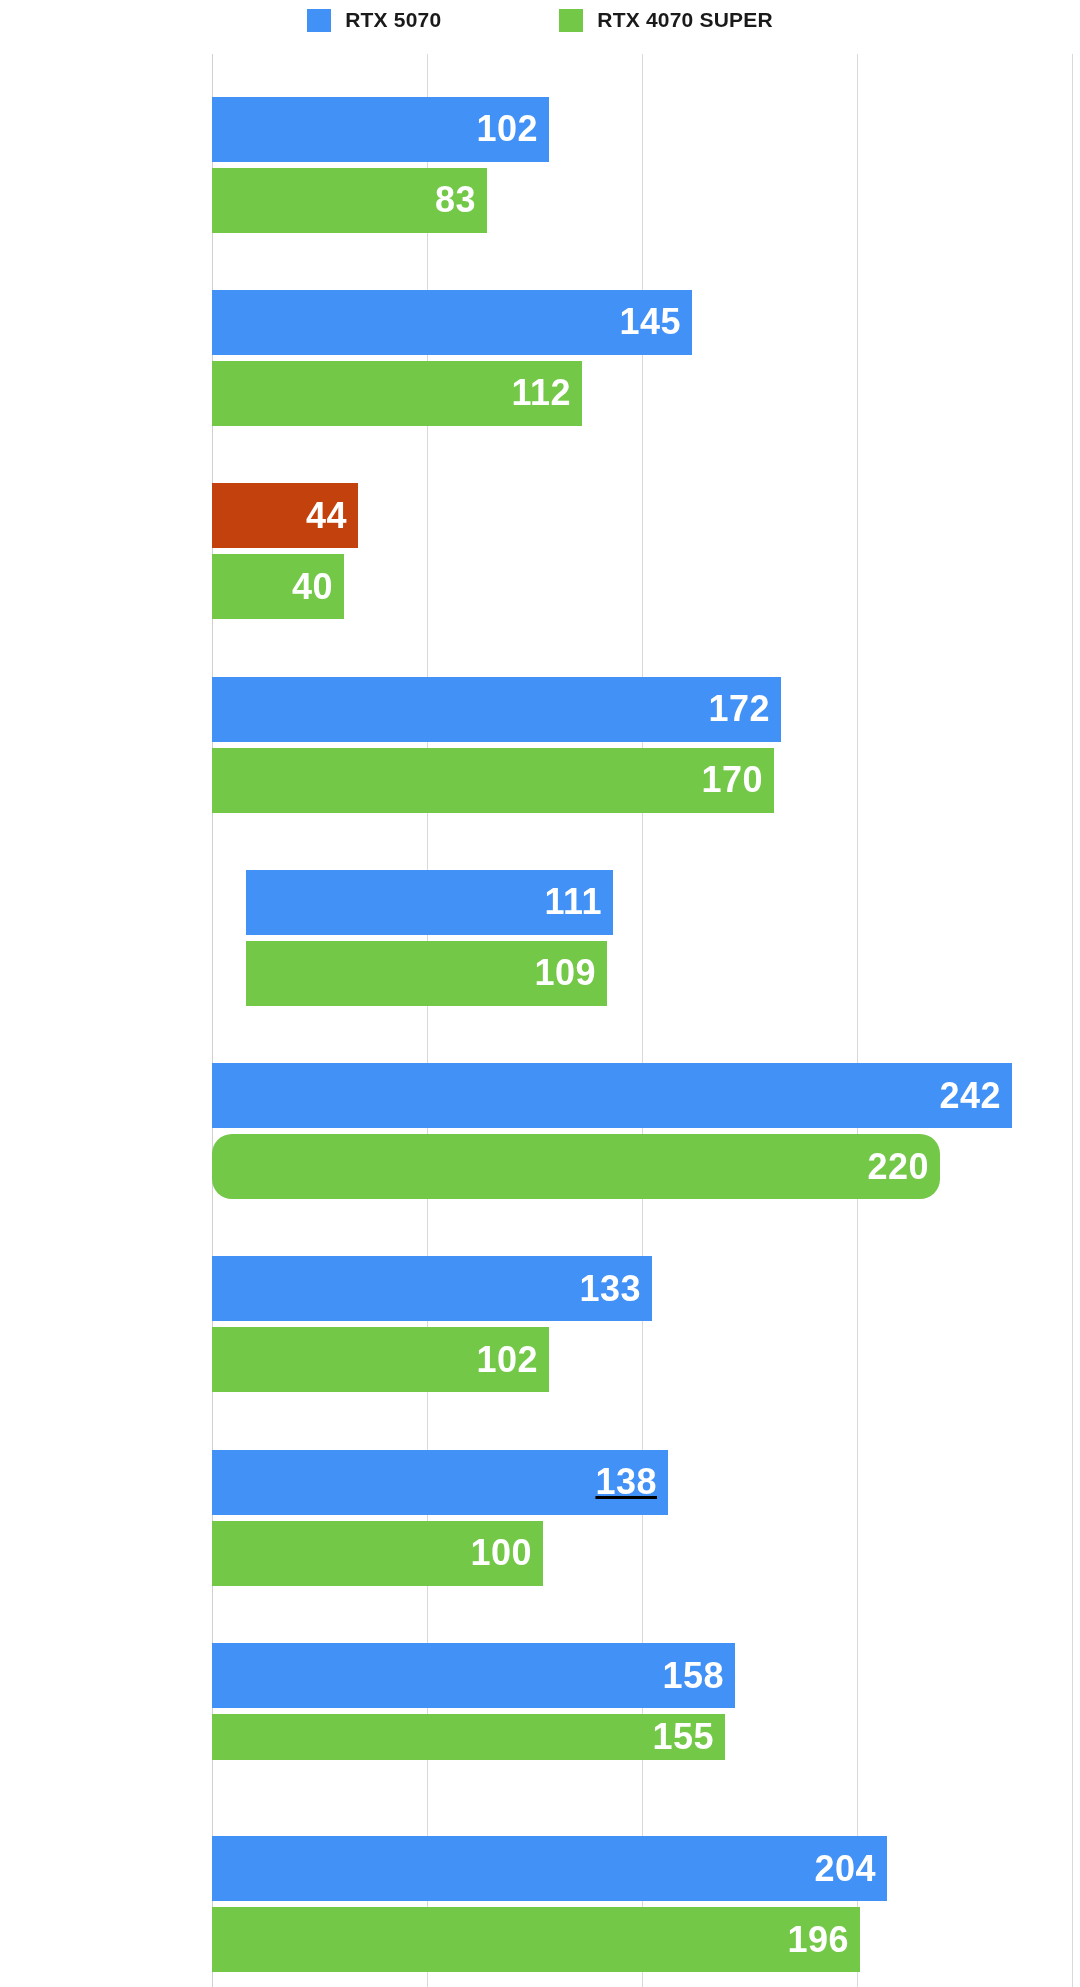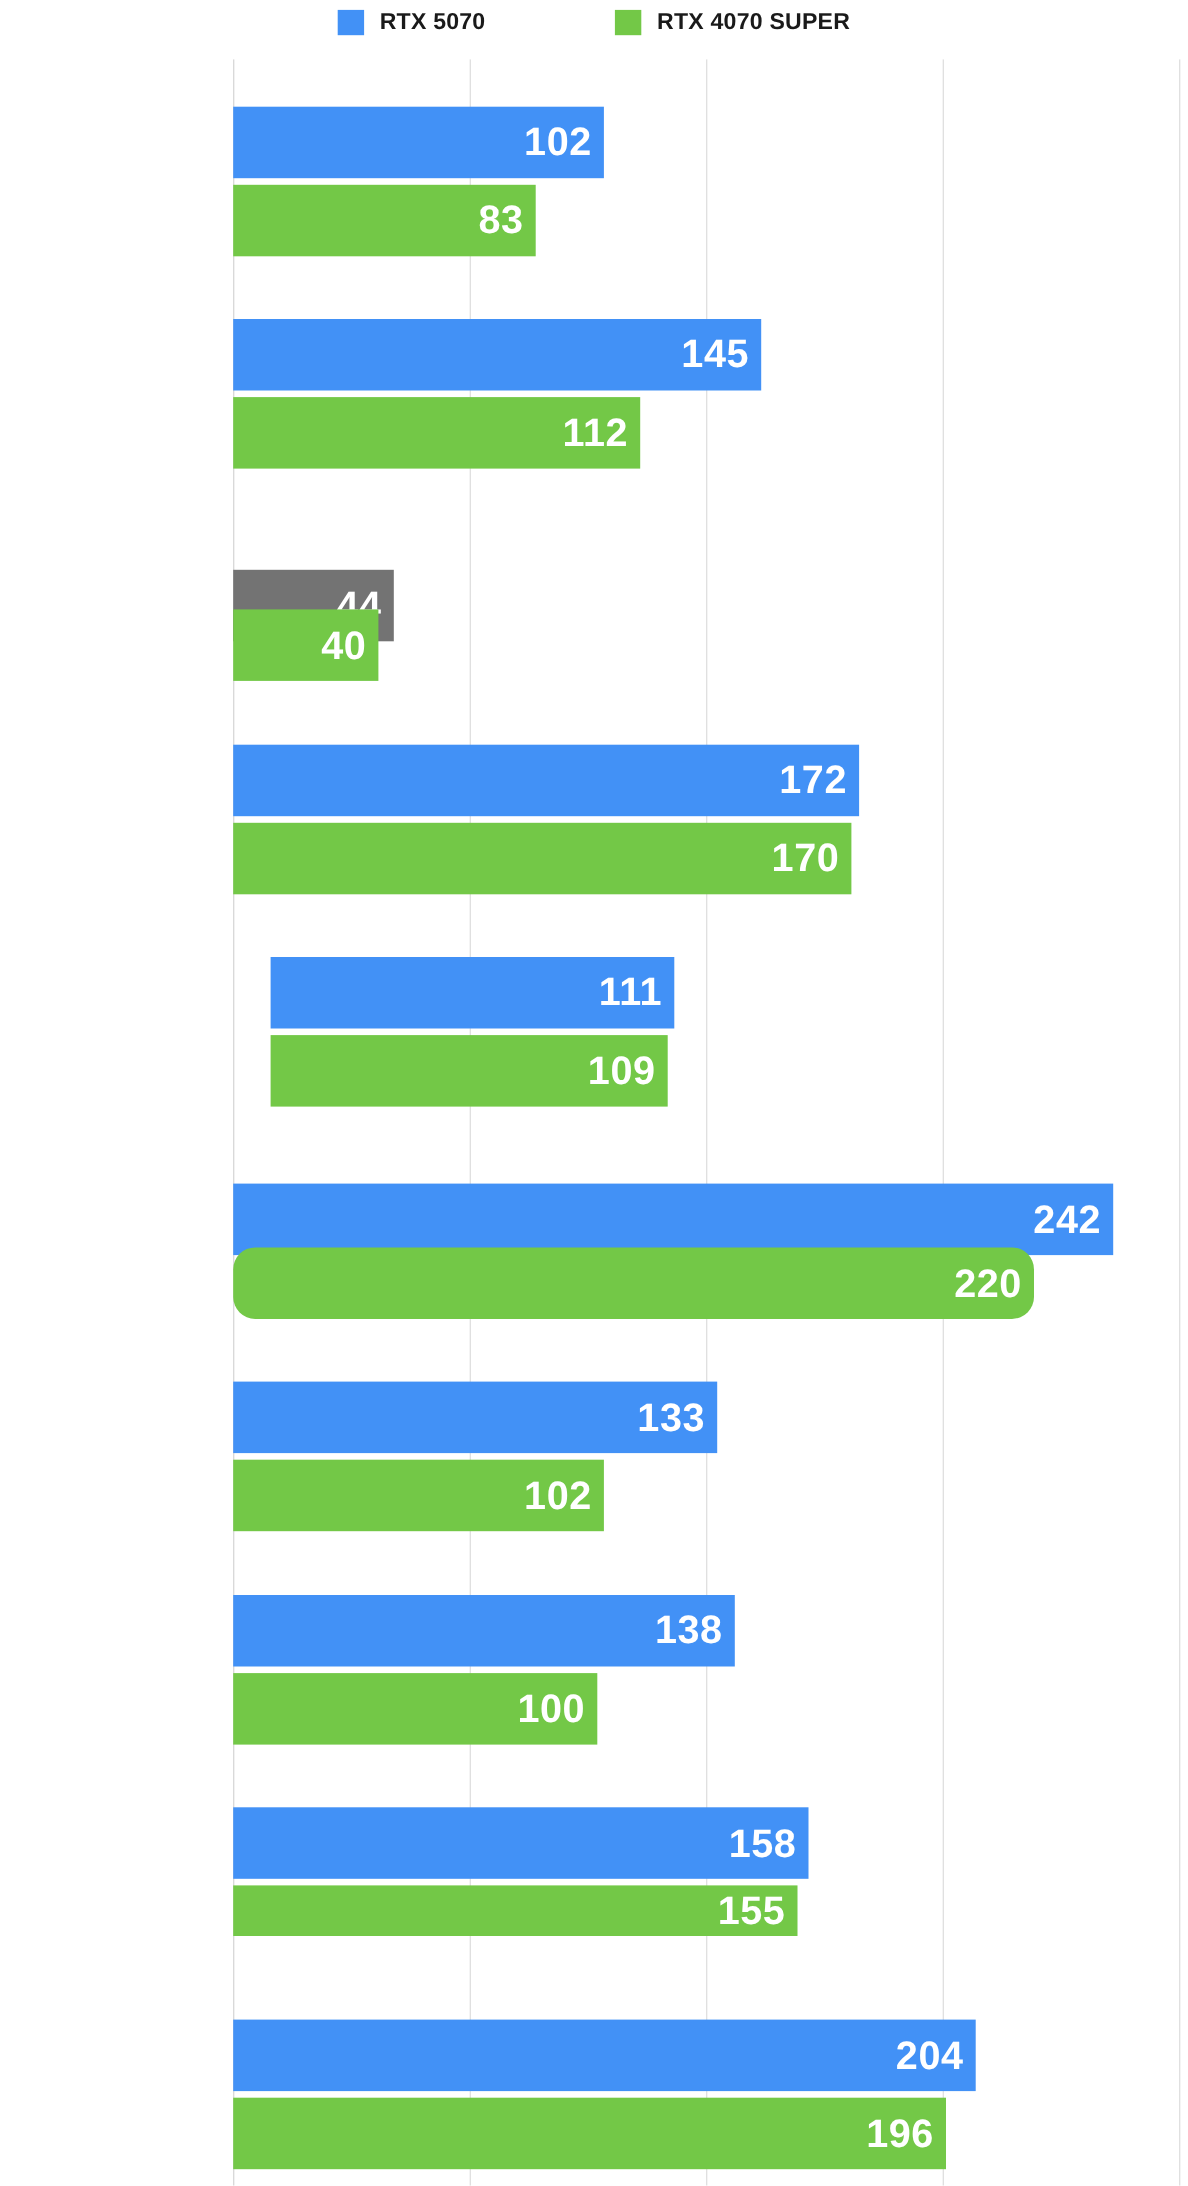--- a/index.html
+++ b/index.html
@@ -138,21 +138,21 @@
         </div>
         <div class="group" style="top: 235.95px; height: 136px;">
           <div class="bar blue" style="top: 0px; width: 480px; height: 65px; background: rgb(66, 145, 246);">
             <span class="bar-value">145</span>
           </div>
           <div class="bar green" style="top: 71px; width: 370px; height: 65px; background: rgb(115, 200, 71);">
             <span class="bar-value">112</span>
           </div>
         </div>
         <div class="group" style="top: 429.25px; height: 136px;">
-          <div class="bar blue" style="top: 0px; width: 146px; height: 65px; background: #737373; margin-top: 35px;">
+          <div class="bar blue" style="top: 0px; width: 146px; height: 65px; background: #c2410c;">
             <span class="bar-value">44</span>
           </div>
           <div class="bar green" style="top: 71px; width: 132px; height: 65px; background: rgb(115, 200, 71);">
             <span class="bar-value">40</span>
           </div>
         </div>
         <div class="group" style="top: 622.55px; height: 136px;">
           <div class="bar blue" style="top: 0px; width: 569px; height: 65px; background: rgb(66, 145, 246);">
             <span class="bar-value">172</span>
           </div>
@@ -162,37 +162,37 @@
         </div>
         <div class="group" style="top: 815.85px; height: 136px; margin-left: 34px;">
           <div class="bar blue" style="top: 0px; width: 367px; height: 65px; background: rgb(66, 145, 246);">
             <span class="bar-value">111</span>
           </div>
           <div class="bar green" style="top: 71px; width: 361px; height: 65px; background: rgb(115, 200, 71);">
             <span class="bar-value">109</span>
           </div>
         </div>
         <div class="group" style="top: 1009.15px; height: 136px;">
-          <div class="bar blue" style="top: 0px; width: 800px; height: 65px; background: rgb(66, 145, 246); margin-top: 13px;">
+          <div class="bar blue" style="top: 0px; width: 800px; height: 65px; background: rgb(66, 145, 246);">
             <span class="bar-value">242</span>
           </div>
           <div class="bar green" style="top: 71px; width: 728px; height: 65px; background: rgb(115, 200, 71); border-radius: 20px;">
             <span class="bar-value">220</span>
           </div>
         </div>
         <div class="group" style="top: 1202.45px; height: 136px;">
           <div class="bar blue" style="top: 0px; width: 440px; height: 65px; background: rgb(66, 145, 246);">
             <span class="bar-value">133</span>
           </div>
           <div class="bar green" style="top: 71px; width: 337px; height: 65px; background: rgb(115, 200, 71);">
             <span class="bar-value">102</span>
           </div>
         </div>
         <div class="group" style="top: 1395.75px; height: 136px;">
-          <div class="bar blue" style="top: 0px; width: 456px; height: 65px; background: rgb(66, 145, 246);">
+          <div class="bar blue" style="top: 0px; width: 456px; height: 65px; background: rgb(66, 145, 246); text-decoration: underline;">
             <span class="bar-value">138</span>
           </div>
           <div class="bar green" style="top: 71px; width: 331px; height: 65px; background: rgb(115, 200, 71);">
             <span class="bar-value">100</span>
           </div>
         </div>
         <div class="group" style="top: 1589.05px; height: 136px;">
           <div class="bar blue" style="top: 0px; width: 523px; height: 65px; background: rgb(66, 145, 246);">
             <span class="bar-value">158</span>
           </div>

